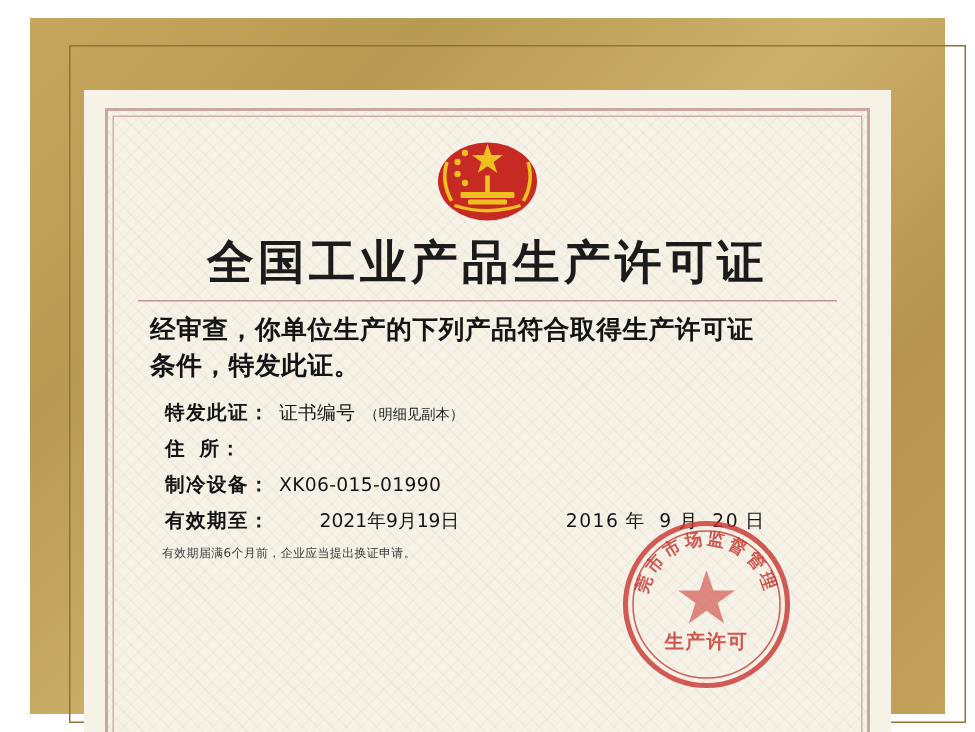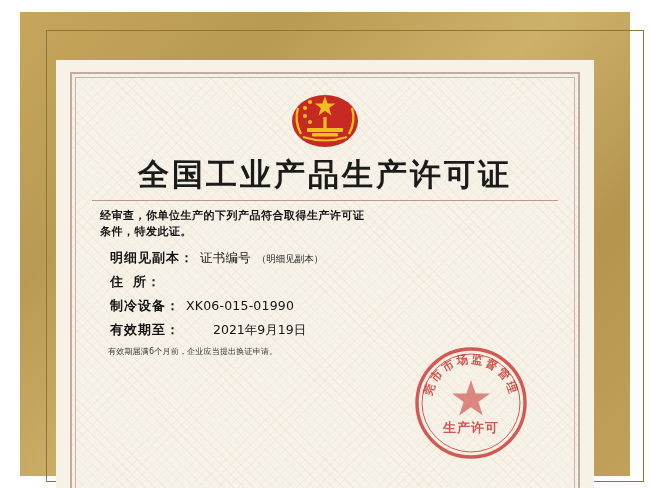--- a/index.html
+++ b/index.html
@@ -138,21 +138,21 @@
     font-family: "DejaVu Sans", sans-serif;
     color: #141414;
   }
   .company {
     font-size: 14px;
     font-weight: bold;
     margin: 0 0 9px 24px;
     letter-spacing: 0.5px;
   }
   .statement {
-    font-size: 11px;
+    font-size: 17px;
     font-weight: bold;
     line-height: 1.42;
     letter-spacing: 0.5px;
     margin: 0 0 10px 0;
   }
   .statement .l2 {
     display: block;
   }
 
   .field-row {
@@ -250,39 +250,44 @@
 
       <div class="content">
 
 
         <div class="statement">
           <span>经审查，你单位生产的下列产品符合取得生产许可证</span>
           <span class="l2">条件，特发此证。</span>
         </div>
 
         <div class="field-row">
-          <span class="field-label">明细见副本：</span>
+          <span class="field-label">特发此证：</span>
           <span class="field-value">证书编号</span>
           <span class="field-note">（明细见副本）</span>
         </div>
 
         <div class="field-row">
           <span class="field-label spaced">住</span>
           <span class="field-label">所：</span>
         </div>
 
 
         <div class="field-row">
           <span class="field-label">制冷设备：</span>
           <span class="field-value">XK06-015-01990</span>
         </div>
 
         <div class="date-row">
           <span class="field-label">有效期至：</span>
           <span class="valid-until">2021年9月19日</span>
+          <span class="issue-date">
+            <span class="num">2016</span><span>年</span>
+            <span class="num">9</span><span>月</span>
+            <span class="num">20</span><span>日</span>
+          </span>
         </div>
 
         <div class="footnote">有效期届满6个月前，企业应当提出换证申请。</div>
       </div>
 
       <div class="seal">
         <svg width="118" height="118" viewBox="0 0 118 118" xmlns="http://www.w3.org/2000/svg" aria-hidden="true">
           <g opacity="0.78" fill="none" stroke="#c8302b">
             <circle cx="59" cy="59" r="54" stroke-width="3.4"></circle>
             <circle cx="59" cy="59" r="49" stroke-width="1"></circle>

